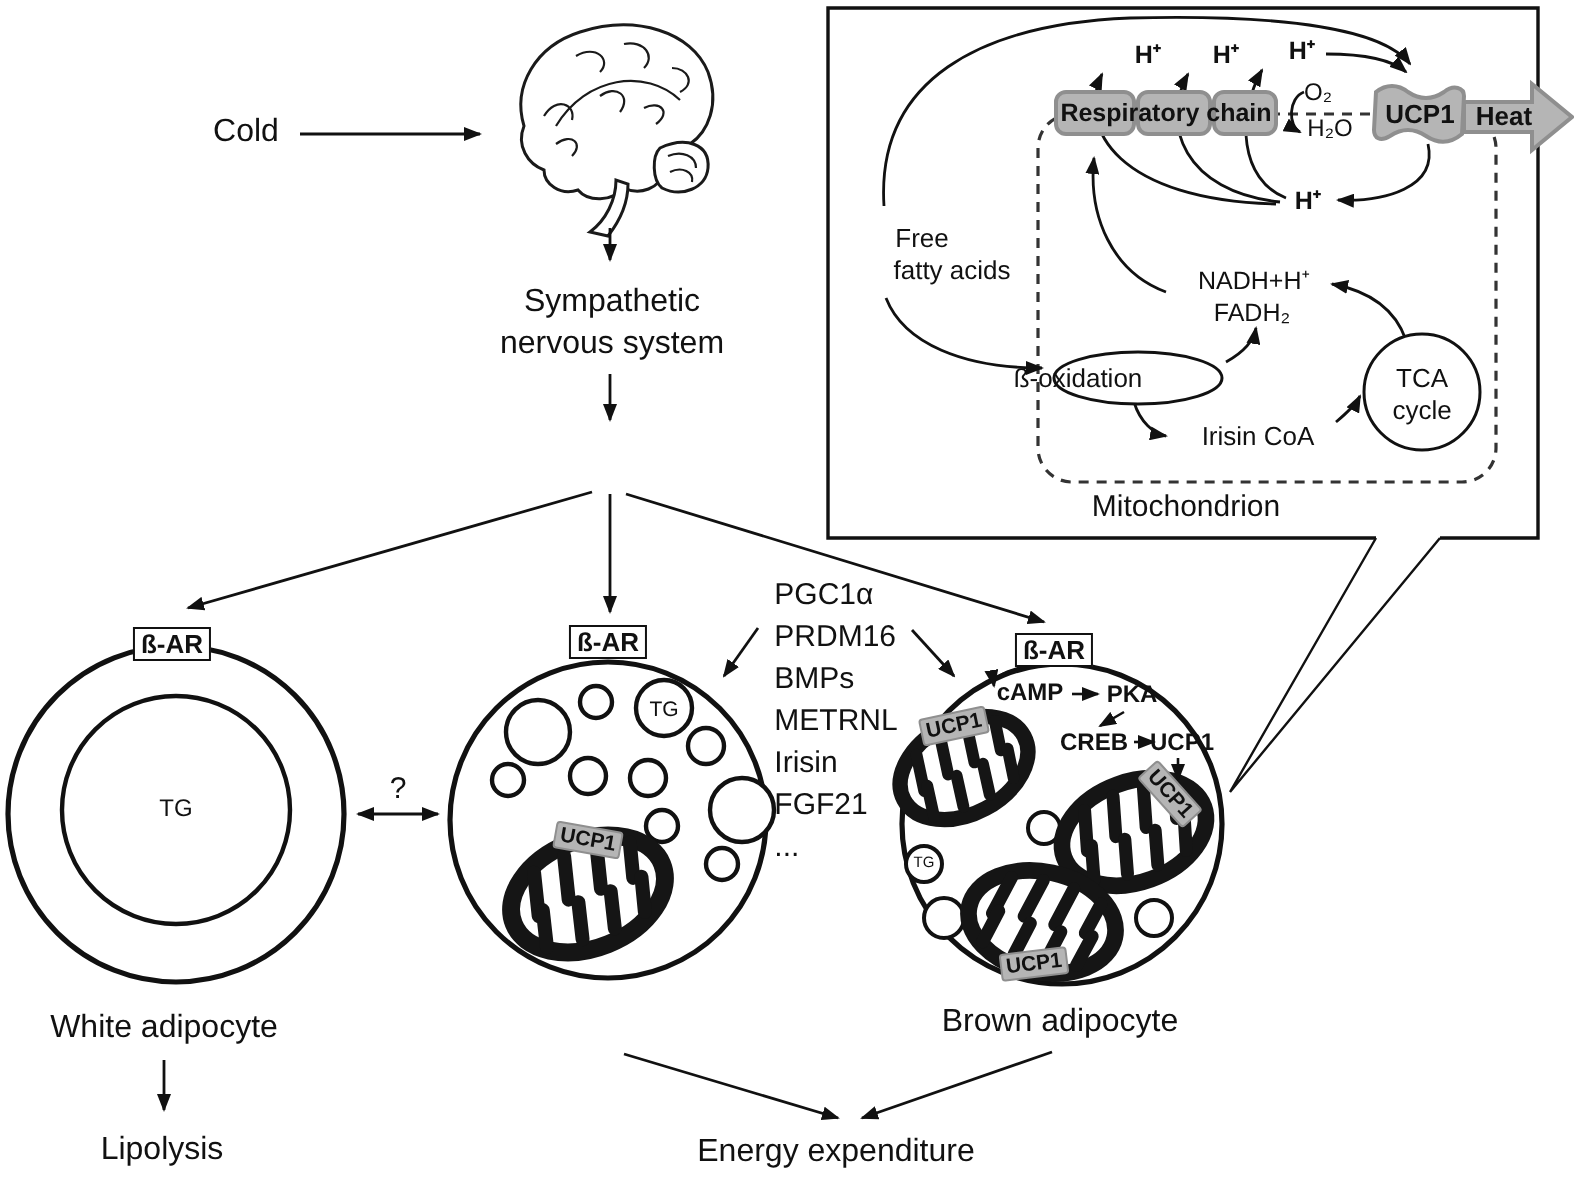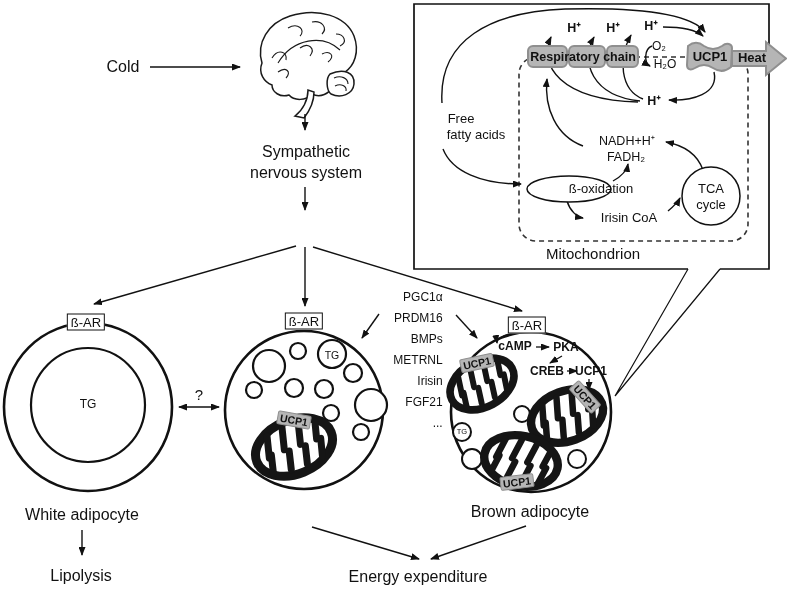--- a/index.html
+++ b/index.html
@@ -4,21 +4,21 @@
 <style>
   html,body{margin:0;padding:0;background:#fff;}
   .fig{position:relative;width:787px;height:589px;background:#ffffff;
        font-family:"Liberation Sans",sans-serif;color:#111;overflow:hidden;}
   .fig svg.canvas{position:absolute;left:0;top:0;}
   .lbl{position:absolute;transform:translate(-50%,-50%);white-space:nowrap;text-align:center;line-height:1.18;}
   .s16{font-size:16px}.s15{font-size:15px}.s13{font-size:13px}
   .s125{font-size:12.5px}.s12{font-size:12px}.s105{font-size:10.5px}.s75{font-size:7.5px}
   .bold{font-weight:700}.semi{font-weight:600}
   .bar{position:absolute;transform:translate(-50%,-50%);border:1.6px solid #111;background:#fff;
-       font-size:13px;font-weight:400;padding:0 3px;line-height:15px;white-space:nowrap;}
+       font-size:13px;font-weight:700;padding:0 3px;line-height:15px;white-space:nowrap;}
   .tag{position:absolute;background:#b5b5b5;border:1.5px solid #8f8f8f;border-radius:2px;
        font-size:10.5px;font-weight:700;padding:0 2px;line-height:12px;color:#111;white-space:nowrap;}
 </style>
 </head>
 <body>
 
 <div class="fig">
 
   <svg class="canvas" width="787" height="589" viewBox="0 0 787 589">
     <defs>
@@ -164,27 +164,27 @@
   <div class="lbl s125 semi" style="left:654px;top:101px">H⁺</div>
   <div class="lbl s125 bold" style="left:583px;top:57px">Respiratory chain</div>
   <div class="lbl s12" style="left:659px;top:46px">O₂</div>
   <div class="lbl s12" style="left:665px;top:64px">H₂O</div>
   <div class="lbl s13 bold" style="left:710px;top:57px">UCP1</div>
   <div class="lbl s13 bold" style="left:752px;top:58px">Heat</div>
   <div class="lbl s13" style="left:461px;top:119px">Free</div>
   <div class="lbl s13" style="left:476px;top:135px">fatty acids</div>
   <div class="lbl s125" style="left:627px;top:141px">NADH+H⁺</div>
   <div class="lbl s125" style="left:626px;top:157px">FADH₂</div>
-  <div class="lbl s13" style="left:601px;top:189px">ß-oxidation</div>
+  <div class="lbl s13" style="left:539px;top:189px">ß-oxidation</div>
   <div class="lbl s13" style="left:629px;top:218px">Irisin CoA</div>
   <div class="lbl s13" style="left:711px;top:189px">TCA</div>
   <div class="lbl s13" style="left:711px;top:205px">cycle</div>
   <div class="lbl s15" style="left:593px;top:254px">Mitochondrion</div>
 
-  <div style="position:absolute;left:418px;top:287px;transform:translateX(-50%);text-align:right;font-size:12px;line-height:21px;">
+  <div style="position:absolute;left:418px;top:287px;transform:translateX(-50%);text-align:left;font-size:15px;line-height:21px;">
     <div>PGC1α</div>
     <div>PRDM16</div>
     <div>BMPs</div>
     <div>METRNL</div>
     <div>Irisin</div>
     <div>FGF21</div>
     <div>...</div>
   </div>
 
   <div class="bar" style="left:86px;top:322px">ß-AR</div>

